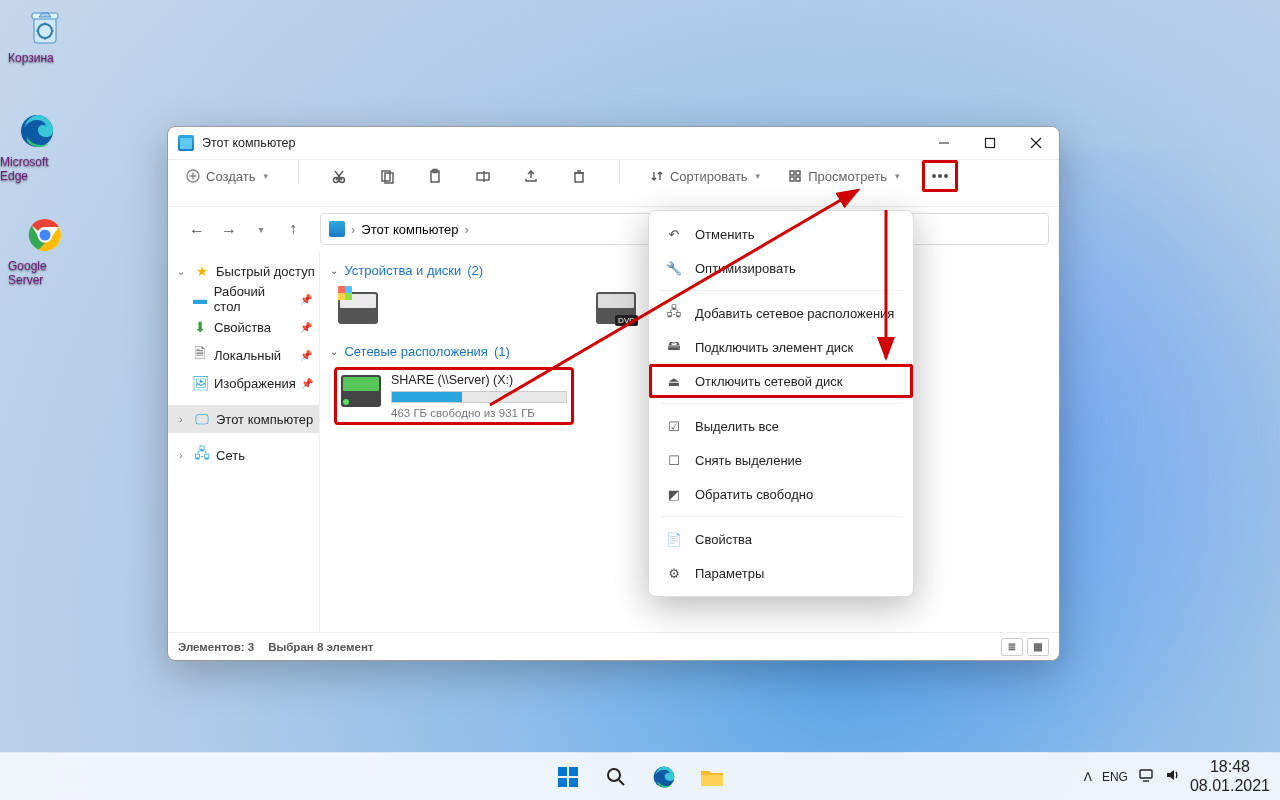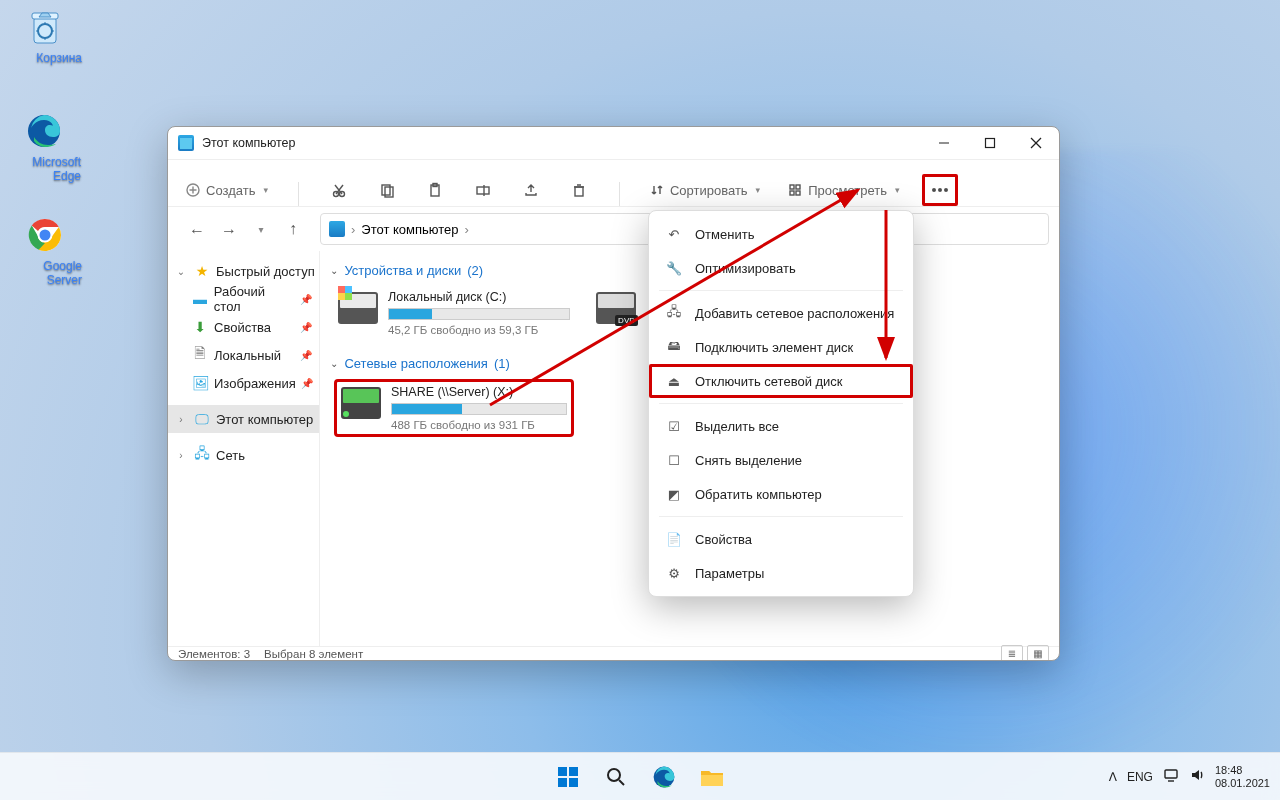--- a/index.html
+++ b/index.html
@@ -5,33 +5,33 @@
   * { box-sizing: border-box; margin: 0; padding: 0; font-family: "Segoe UI", sans-serif; }
   html, body { width: 1280px; height: 800px; overflow: hidden; }
   body {
     background: radial-gradient(circle at 65% 80%, #5aa5e8 0%, #8dbdea 30%, #b0cbe8 60%, #c5d7ec 100%);
     position: relative;
   }
   
   .bloom { position:absolute; right:-120px; bottom:-50px; width:700px; height:700px; background: radial-gradient(circle at 40% 40%, rgba(60,120,255,.35), rgba(60,120,255,0) 60%); filter: blur(4px); }
 
   
-  .desk-icon { position:absolute; width:74px; text-align:right; color:#3b82f6; font-size:12px; text-shadow:0 1px 2px rgba(0,0,0,.6); cursor:pointer; }
+  .desk-icon { position:absolute; width:74px; text-align:left; color:#701a75; font-size:12px; text-shadow:0 1px 2px rgba(0,0,0,.6); cursor:pointer; }
   .desk-icon .glyph { width:42px; height:42px; margin:0 auto 4px; display:flex; align-items:center; justify-content:center; }
   .desk-icon .label { line-height:1.15; }
 
   
   .window { position:absolute; left:167px; top:126px; width:893px; height:535px; background:#fff; border:1px solid #9a9a9a; border-radius:8px; box-shadow:0 12px 40px rgba(0,0,0,.25); display:flex; flex-direction:column; overflow:hidden; }
   .titlebar { height:32px; display:flex; align-items:center; padding:0 0 0 10px; font-size:12.5px; color:#222; }
   .titlebar .icon { width:16px; height:16px; margin-right:8px; background:linear-gradient(#2da8e4,#1a7bc4); border-radius:2px; position:relative; }
   .titlebar .icon::after{content:"";position:absolute;inset:3px 2px 2px 2px;background:#5dc9f0;}
   .winctrls { margin-left:auto; display:flex; }
   .winctrls .btn { width:46px; height:32px; display:flex; align-items:center; justify-content:center; color:#222; cursor:pointer; }
 
-  .toolbar { height:48px; border-top:1px solid #eee; border-bottom:1px solid #eee; display:flex; align-items:flex-end; padding:0 12px; gap:16px; font-size:13px; color:#555;}
+  .toolbar { height:48px; border-top:1px solid #eee; border-bottom:1px solid #eee; display:flex; align-items:flex-start; padding:0 12px; gap:16px; font-size:13px; color:#555;}
   .tbtn { height:32px; min-width:32px; border-radius:4px; display:flex; align-items:center; justify-content:center; gap:6px; padding:0 6px; cursor:pointer; color:#555; }
   .tbtn.text { color:#666; }
   .tbtn svg { stroke:#555; fill:none; stroke-width:1.4; }
   .tsep { width:1px; height:24px; background:#e2e2e2; margin:0 8px; }
   .chev { font-size:9px; color:#888; margin-left:2px; }
 
   .toolbar .more-box { border:3px solid #d10000; border-radius:2px; padding:2px 6px; }
 
   .navrow { height:44px; display:flex; align-items:center; padding:0 10px 0 14px; gap:2px; }
   .navbtn { width:30px; height:30px; display:flex; align-items:center; justify-content:center; color:#555; border-radius:4px; cursor:pointer;}
@@ -63,59 +63,59 @@
   .drive.dvd .dicon::before{ background:#ddd;}
   .drive .dinfo { flex:1; }
   .drive .dname { font-size:12.5px; }
   .drive .bar { height:12px; background:#e8e8e8; margin:4px 0; position:relative; border:1px solid #ccc;}
   .drive .bar > div { height:100%; background:#2aa6df; }
   .drive .free { font-size:11.5px; color:#777; }
   .dvd-badge{position:absolute;right:-2px;bottom:-2px;background:#222;color:#fff;font-size:8px;padding:1px 3px;border-radius:2px;}
 
   .selected-drive { border:3px solid #d10000; padding:3px 4px; }
 
-  .statusbar { height:14px; border-top:1px solid #eee; display:flex; align-items:center; padding:0 10px; font-size:11.5px; color:#555; gap:14px;}
+  .statusbar { height:28px; border-top:1px solid #eee; display:flex; align-items:center; padding:0 10px; font-size:11.5px; color:#555; gap:14px;font-weight:bold;}
   .viewsw { margin-left:auto; display:flex; gap:4px;}
   .viewsw .v { width:22px; height:18px; border:1px solid #ccc; border-radius:2px; cursor:pointer; display:flex;align-items:center;justify-content:center;font-size:10px;color:#666;}
 
   
   .ctxmenu { position:absolute; left:648px; top:210px; width:266px; background:#fff; border:1px solid #ddd; border-radius:8px; box-shadow:0 10px 36px rgba(0,0,0,.28); padding:6px 0; font-size:13px; z-index:20;}
   .ctxitem { height:34px; display:flex; align-items:center; gap:12px; padding:0 16px; cursor:pointer; color:#222;}
   .ctxitem .ci { width:18px; color:#555; display:flex; align-items:center; justify-content:center;}
   .ctxsep { height:1px; background:#eee; margin:5px 10px; }
   .ctxitem.hl { outline:3px solid #d10000; outline-offset:-3px; border-radius:2px; }
 
   
   .anno { position:absolute; z-index:30; pointer-events:none; }
 
   
   .taskbar { position:absolute; left:0; right:0; bottom:0; height:48px; background:rgba(245,248,252,.92); border-top:1px solid rgba(0,0,0,.06); display:flex; align-items:center; backdrop-filter: blur(8px);}
   .taskcenter { position:absolute; left:50%; transform:translateX(-50%); display:flex; gap:6px; }
   .taskbtn { width:42px; height:42px; border-radius:4px; display:flex; align-items:center; justify-content:center; cursor:pointer;}
   .tray { margin-left:auto; display:flex; align-items:center; gap:10px; padding-right:10px; font-size:12px; color:#222;}
-  .tray .clock { text-align:left; line-height:1.15; font-size:11px;}
+  .tray .clock { text-align:center; line-height:1.15; font-size:16px;}
 </style>
 </head>
 <body>
 
 <div class="bloom"></div>
 
 <div class="desk-icon" style="left:8px;top:6px">
   <div class="glyph">
     <svg width="40" height="40" viewBox="0 0 40 40">
         <rect x="9" y="10" width="22" height="26" rx="3" fill="#cfe9fb" stroke="#4a90c9"></rect>
         <rect x="7" y="6" width="26" height="6" rx="2" fill="#dff2ff" stroke="#4a90c9"></rect>
         <path d="M14 10h12l-3-4h-6z" fill="#9fd0f0" stroke="#4a90c9"></path>
         <circle cx="20" cy="24" r="7" fill="none" stroke="#2e7ab3" stroke-width="2"></circle>
         <path d="M20 18v-3m0 15v3m6-9h3m-15 0h-3" stroke="#2e7ab3"></path>
       </svg>
   </div>
   <div class="label">Корзина</div>
 </div>
-<div class="desk-icon" style="left:7px;top:110px">
+<div class="desk-icon" style="left:0;top:110px">
   <div class="glyph">
     <svg width="40" height="40" viewBox="0 0 40 40">
         <circle cx="20" cy="20" r="16" fill="#0c59a4"></circle>
         <path d="M20 4a16 16 0 0 1 16 16c0 4-3 6-7 6-5 0-8-3-8-7 0-3 2-5 5-5 2 0 3 1 3 1s-1-6-9-6c-9 0-13 8-13 8A16 16 0 0 1 20 4z" fill="#38c6d9"></path>
         <path d="M10 30c3 4 7 6 12 6 6 0 10-3 10-3s-4 1-8 1c-6 0-11-3-14-8z" fill="#2bc275"></path>
       </svg>
   </div>
   <div class="label" style="white-space:pre-line">Microsoft
 Edge</div>
 </div>
@@ -290,27 +290,20 @@
 
     <div class="content">
       <div class="group-hdr">
         <span class="car">⌄</span>
         <span>Устройства и диски</span>
         <span>(2)</span>
       </div>
       <div class="drives">
         <div class="drive win">
           <div class="dicon"></div>
-          <div class="dinfo">
-            <div class="dname">Локальный диск (C:)</div>
-            <div class="bar">
-                <div style="width:24%"></div>
-              </div>
-            <div class="free">45,2 ГБ свободно из 59,3 ГБ</div>
-          </div>
         </div>
         <div class="drive dvd" style="width:80px">
           <div class="dicon" style="position:relative">
               <span class="dvd-badge">DVD</span>
             </div>
         </div>
       </div>
 
       <div class="group-hdr">
         <span class="car">⌄</span>
@@ -318,21 +311,21 @@
         <span>(1)</span>
       </div>
       <div class="drives">
         <div class="drive net selected-drive">
           <div class="dicon"></div>
           <div class="dinfo">
             <div class="dname">SHARE (\\Server) (X:)</div>
             <div class="bar">
                 <div style="width:40%"></div>
               </div>
-            <div class="free">488 ГБ свободно из 931 ГБ</div>
+            <div class="free">463 ГБ свободно из 931 ГБ</div>
           </div>
         </div>
       </div>
     </div>
   </div>
 
   <div class="statusbar">
     <span>Элементов: 3</span>
     <span>Выбран 8 элемент</span>
     <div class="viewsw">
@@ -368,21 +361,21 @@
     <div class="ctxitem">
       <span class="ci">☑</span>
       <span>Выделить все</span>
     </div>
     <div class="ctxitem">
       <span class="ci">☐</span>
       <span>Снять выделение</span>
     </div>
     <div class="ctxitem">
       <span class="ci">◩</span>
-      <span>Обратить компьютер</span>
+      <span>Обратить свободно</span>
     </div>
     <div class="ctxsep"></div>
     <div class="ctxitem">
       <span class="ci">📄</span>
       <span>Свойства</span>
     </div>
     <div class="ctxitem">
       <span class="ci">⚙</span>
       <span>Параметры</span>
     </div>

